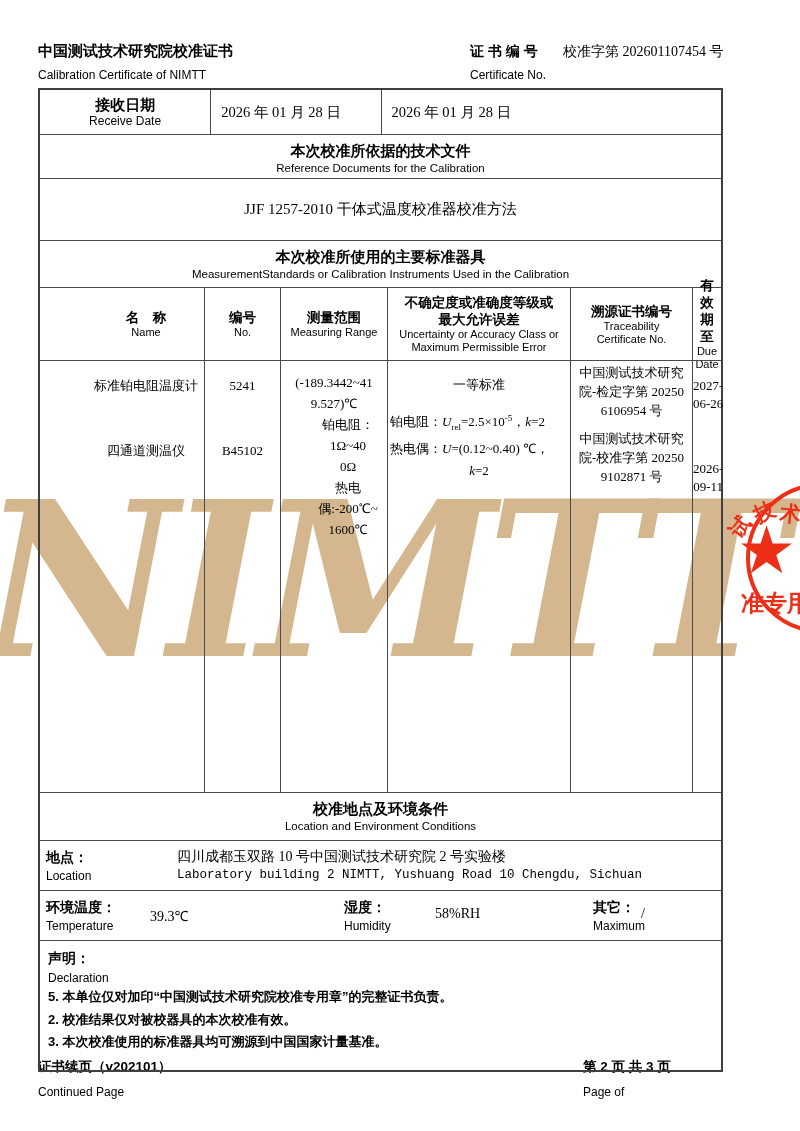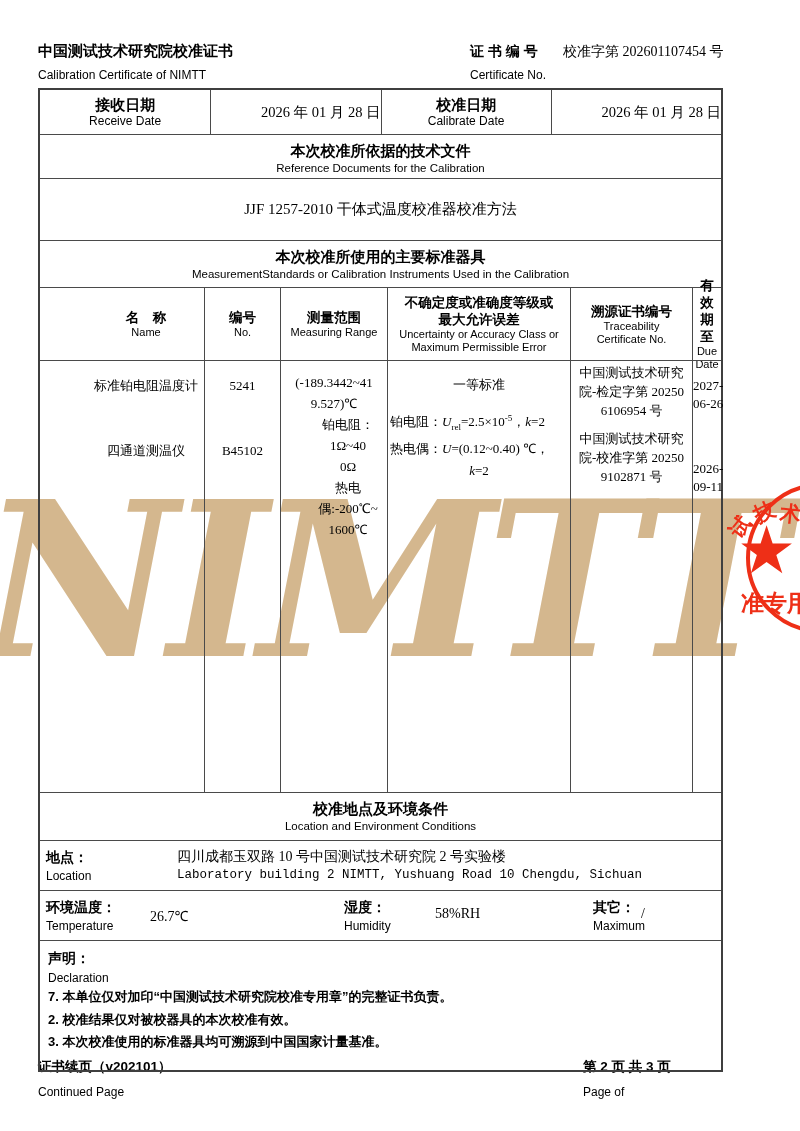--- a/index.html
+++ b/index.html
@@ -32,21 +32,21 @@
     position:absolute; left:38px; top:88px; width:685px; z-index:1;
     border:2px solid #3f3f3f; background:transparent;
   }
   .sect { border-top:1px solid #4a4a4a; position:relative; }
   .sect:first-child { border-top:none; }
 
   
   .date-row { height:44px; display:flex; }
   .date-row .cell { flex:0 0 25%; display:flex; flex-direction:column; align-items:center; justify-content:center; }
   .date-row .cell + .cell { border-left:1px solid #4a4a4a; }
-  .date-row .vcell { align-items:flex-end; justify-content:center; padding-left:10px; }
+  .date-row .vcell { align-items:flex-start; justify-content:center; padding-left:10px; }
   .lbl-zh { font-size:15px; font-weight:bold; line-height:19px; }
   .lbl-en { font-size:12px; line-height:15px; }
   .date-val { font-size:14.5px; font-family:"Liberation Serif",serif; }
 
   
   .sec-head { text-align:center; padding-top:5px; }
   .sec-head .zh { font-size:15px; font-weight:bold; line-height:21px; }
   .sec-head .en { font-size:11.5px; line-height:15px; }
   .h-ref  { height:44px; }
   .h-std  { height:47px; }
@@ -130,24 +130,20 @@
   <div class="box">
 
     <div class="sect date-row">
       <div class="cell">
         <div class="lbl-zh">接收日期</div>
         <div class="lbl-en">Receive Date</div>
       </div>
       <div class="cell vcell">
         <div class="date-val">2026 年 01 月 28 日</div>
       </div>
-      <div class="cell">
-        <div class="lbl-zh">校准日期</div>
-        <div class="lbl-en">Calibrate Date</div>
-      </div>
       <div class="cell vcell">
         <div class="date-val">2026 年 01 月 28 日</div>
       </div>
     </div>
 
     <div class="sect sec-head h-ref">
       <div class="zh">本次校准所依据的技术文件</div>
       <div class="en">Reference Documents for the Calibration</div>
     </div>
     <div class="sect jjf-row">JJF 1257-2010  干体式温度校准器校准方法</div>
@@ -233,33 +229,33 @@
     <div class="sect loc-row">
       <div class="abs lbl-zh" style="left:6px; top:7px; font-size:14px;">地点：</div>
       <div class="abs lbl-en" style="left:6px; top:28px;">Location</div>
       <div class="abs addr-zh" style="left:137px; top:7px;">四川成都玉双路 10 号中国测试技术研究院 2 号实验楼</div>
       <div class="abs addr-en" style="left:137px; top:27px;">Laboratory building 2 NIMTT, Yushuang Road 10 Chengdu, Sichuan</div>
     </div>
 
     <div class="sect env-row">
       <div class="abs lbl-zh" style="left:6px; top:7px; font-size:14px;">环境温度：</div>
       <div class="abs lbl-en" style="left:6px; top:28px;">Temperature</div>
-      <div class="abs val-serif" style="left:110px; top:15px;">26.7℃</div>
+      <div class="abs val-serif" style="left:110px; top:15px;">39.3℃</div>
       <div class="abs lbl-zh" style="left:304px; top:7px; font-size:14px;">湿度：</div>
       <div class="abs lbl-en" style="left:304px; top:28px;">Humidity</div>
       <div class="abs val-serif" style="left:395px; top:15px;">58%RH</div>
       <div class="abs lbl-zh" style="left:553px; top:7px; font-size:14px;">其它：</div>
       <div class="abs lbl-en" style="left:553px; top:28px;">Maximum</div>
       <div class="abs val-serif" style="left:601px; top:15px;">/</div>
     </div>
 
     <div class="sect decl">
       <div class="zh">声明：</div>
       <div class="en">Declaration</div>
-      <div class="decl-item">7. 本单位仅对加印“中国测试技术研究院校准专用章”的完整证书负责。</div>
+      <div class="decl-item">5. 本单位仅对加印“中国测试技术研究院校准专用章”的完整证书负责。</div>
       <div class="decl-item">2. 校准结果仅对被校器具的本次校准有效。</div>
       <div class="decl-item">3. 本次校准使用的标准器具均可溯源到中国国家计量基准。</div>
     </div>
 
   </div>
 
   <div class="footer-left">
     <div class="foot-zh">证书续页（v202101）</div>
     <div class="foot-en">Continued Page</div>
   </div>

